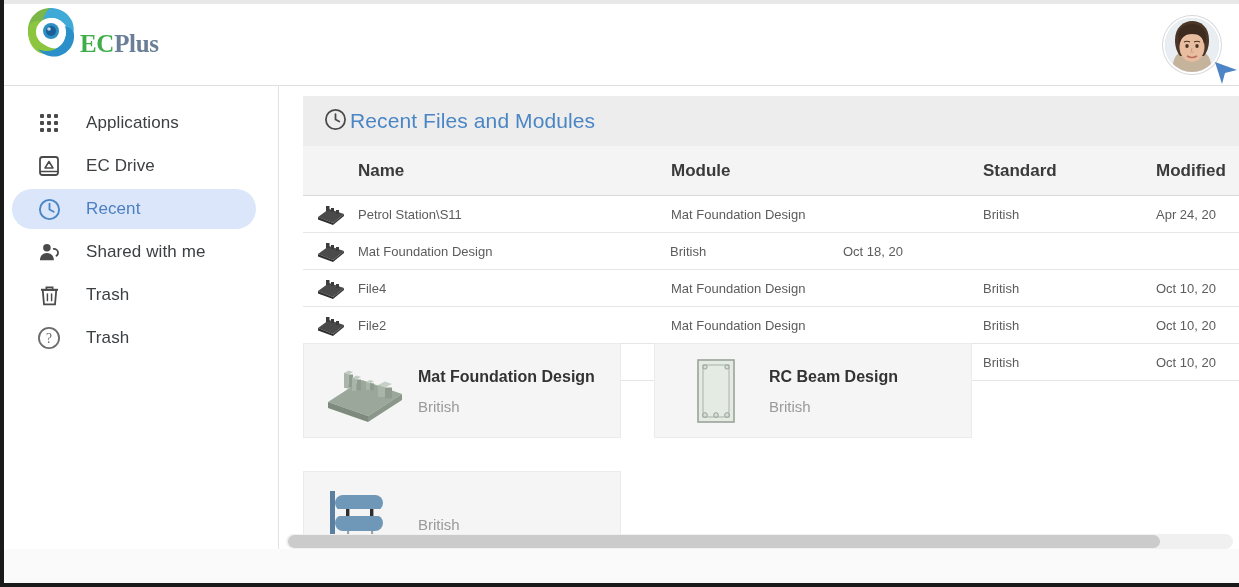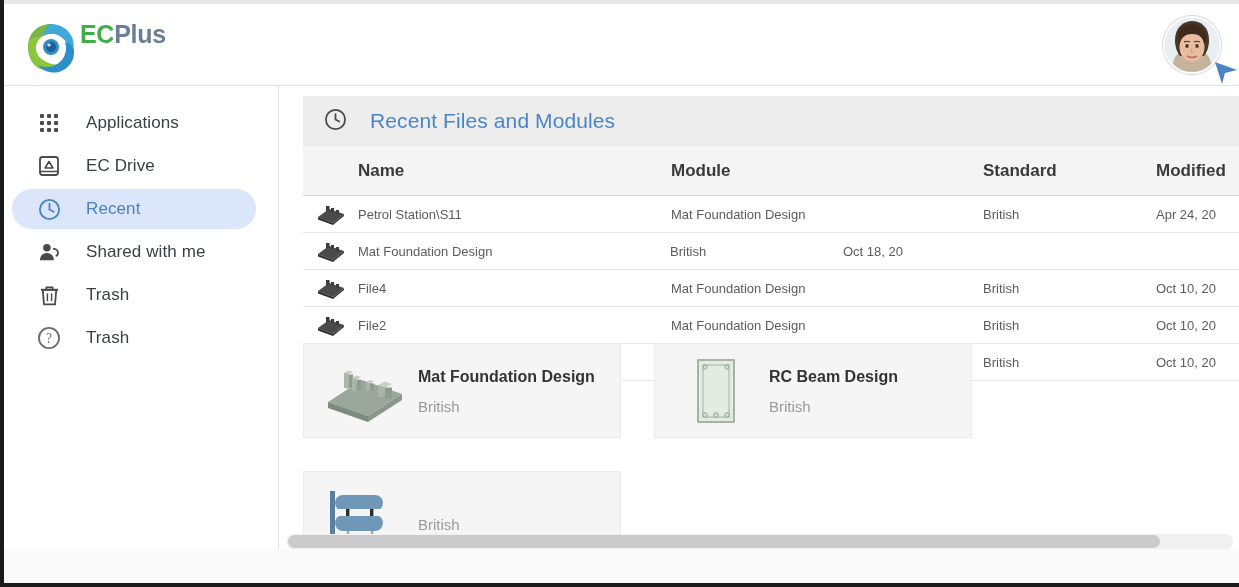--- a/index.html
+++ b/index.html
@@ -18,21 +18,21 @@
   
   .edge-left { position:absolute; left:0; top:0; width:4px; height:587px; background:#1a1a1a; z-index:50; }
   .edge-top  { position:absolute; left:0; top:0; width:1239px; height:4px; background:#e8e8e8; z-index:49; }
   .edge-bottom { position:absolute; left:0; bottom:0; width:1239px; height:4px; background:#1a1a1a; z-index:50; }
 
   
   .topbar {
     position:absolute; left:4px; top:4px; width:1235px; height:82px;
     background:#ffffff; border-bottom:1px solid #e0e0e0;
   }
-  .logo-wrap { position:absolute; left:20px; top:16px; display:flex; align-items:flex-start; }
+  .logo-wrap { position:absolute; left:20px; top:0; display:flex; align-items:flex-end;font-family:Liberation Serif, serif; }
   .logo-mark { width:54px; height:54px; }
   .logo-text { font-size:25px; font-weight:bold; letter-spacing:-0.3px; margin-left:2px; }
   .logo-ec { color:#3fae49; }
   .logo-plus { color:#6a7f96; }
 
   .avatar {
     position:absolute; right:18px; top:12px;
     width:58px; height:58px; border-radius:50%;
     overflow:hidden; border:2px solid #ffffff;
     box-shadow:0 0 0 1px #d8d8d8;
@@ -64,21 +64,21 @@
   
   .content {
     position:absolute; left:280px; top:86px; width:959px; height:497px;
     background:#ffffff; overflow:hidden;
   }
   .panel-head {
     position:absolute; left:23px; top:10px; width:936px; height:50px;
     background:#ededed; display:flex; align-items:center; padding-left:20px;
   }
   .panel-head .ttl {
-    margin-left:22px; font-size:21px; color:#4a86c5; letter-spacing:0.1px;
+    margin-left:2px; font-size:21px; color:#4a86c5; letter-spacing:0.1px;
   }
 
   .table { position:absolute; left:23px; top:60px; width:1000px; }
   .thead {
     display:flex; align-items:center; height:50px;
     background:#f4f4f4; border-bottom:1px solid #dadada;
   }
   .thead .th { font-size:17px; font-weight:bold; color:#3a3a3a; }
   .trow {
     display:flex; align-items:center; height:37px;

